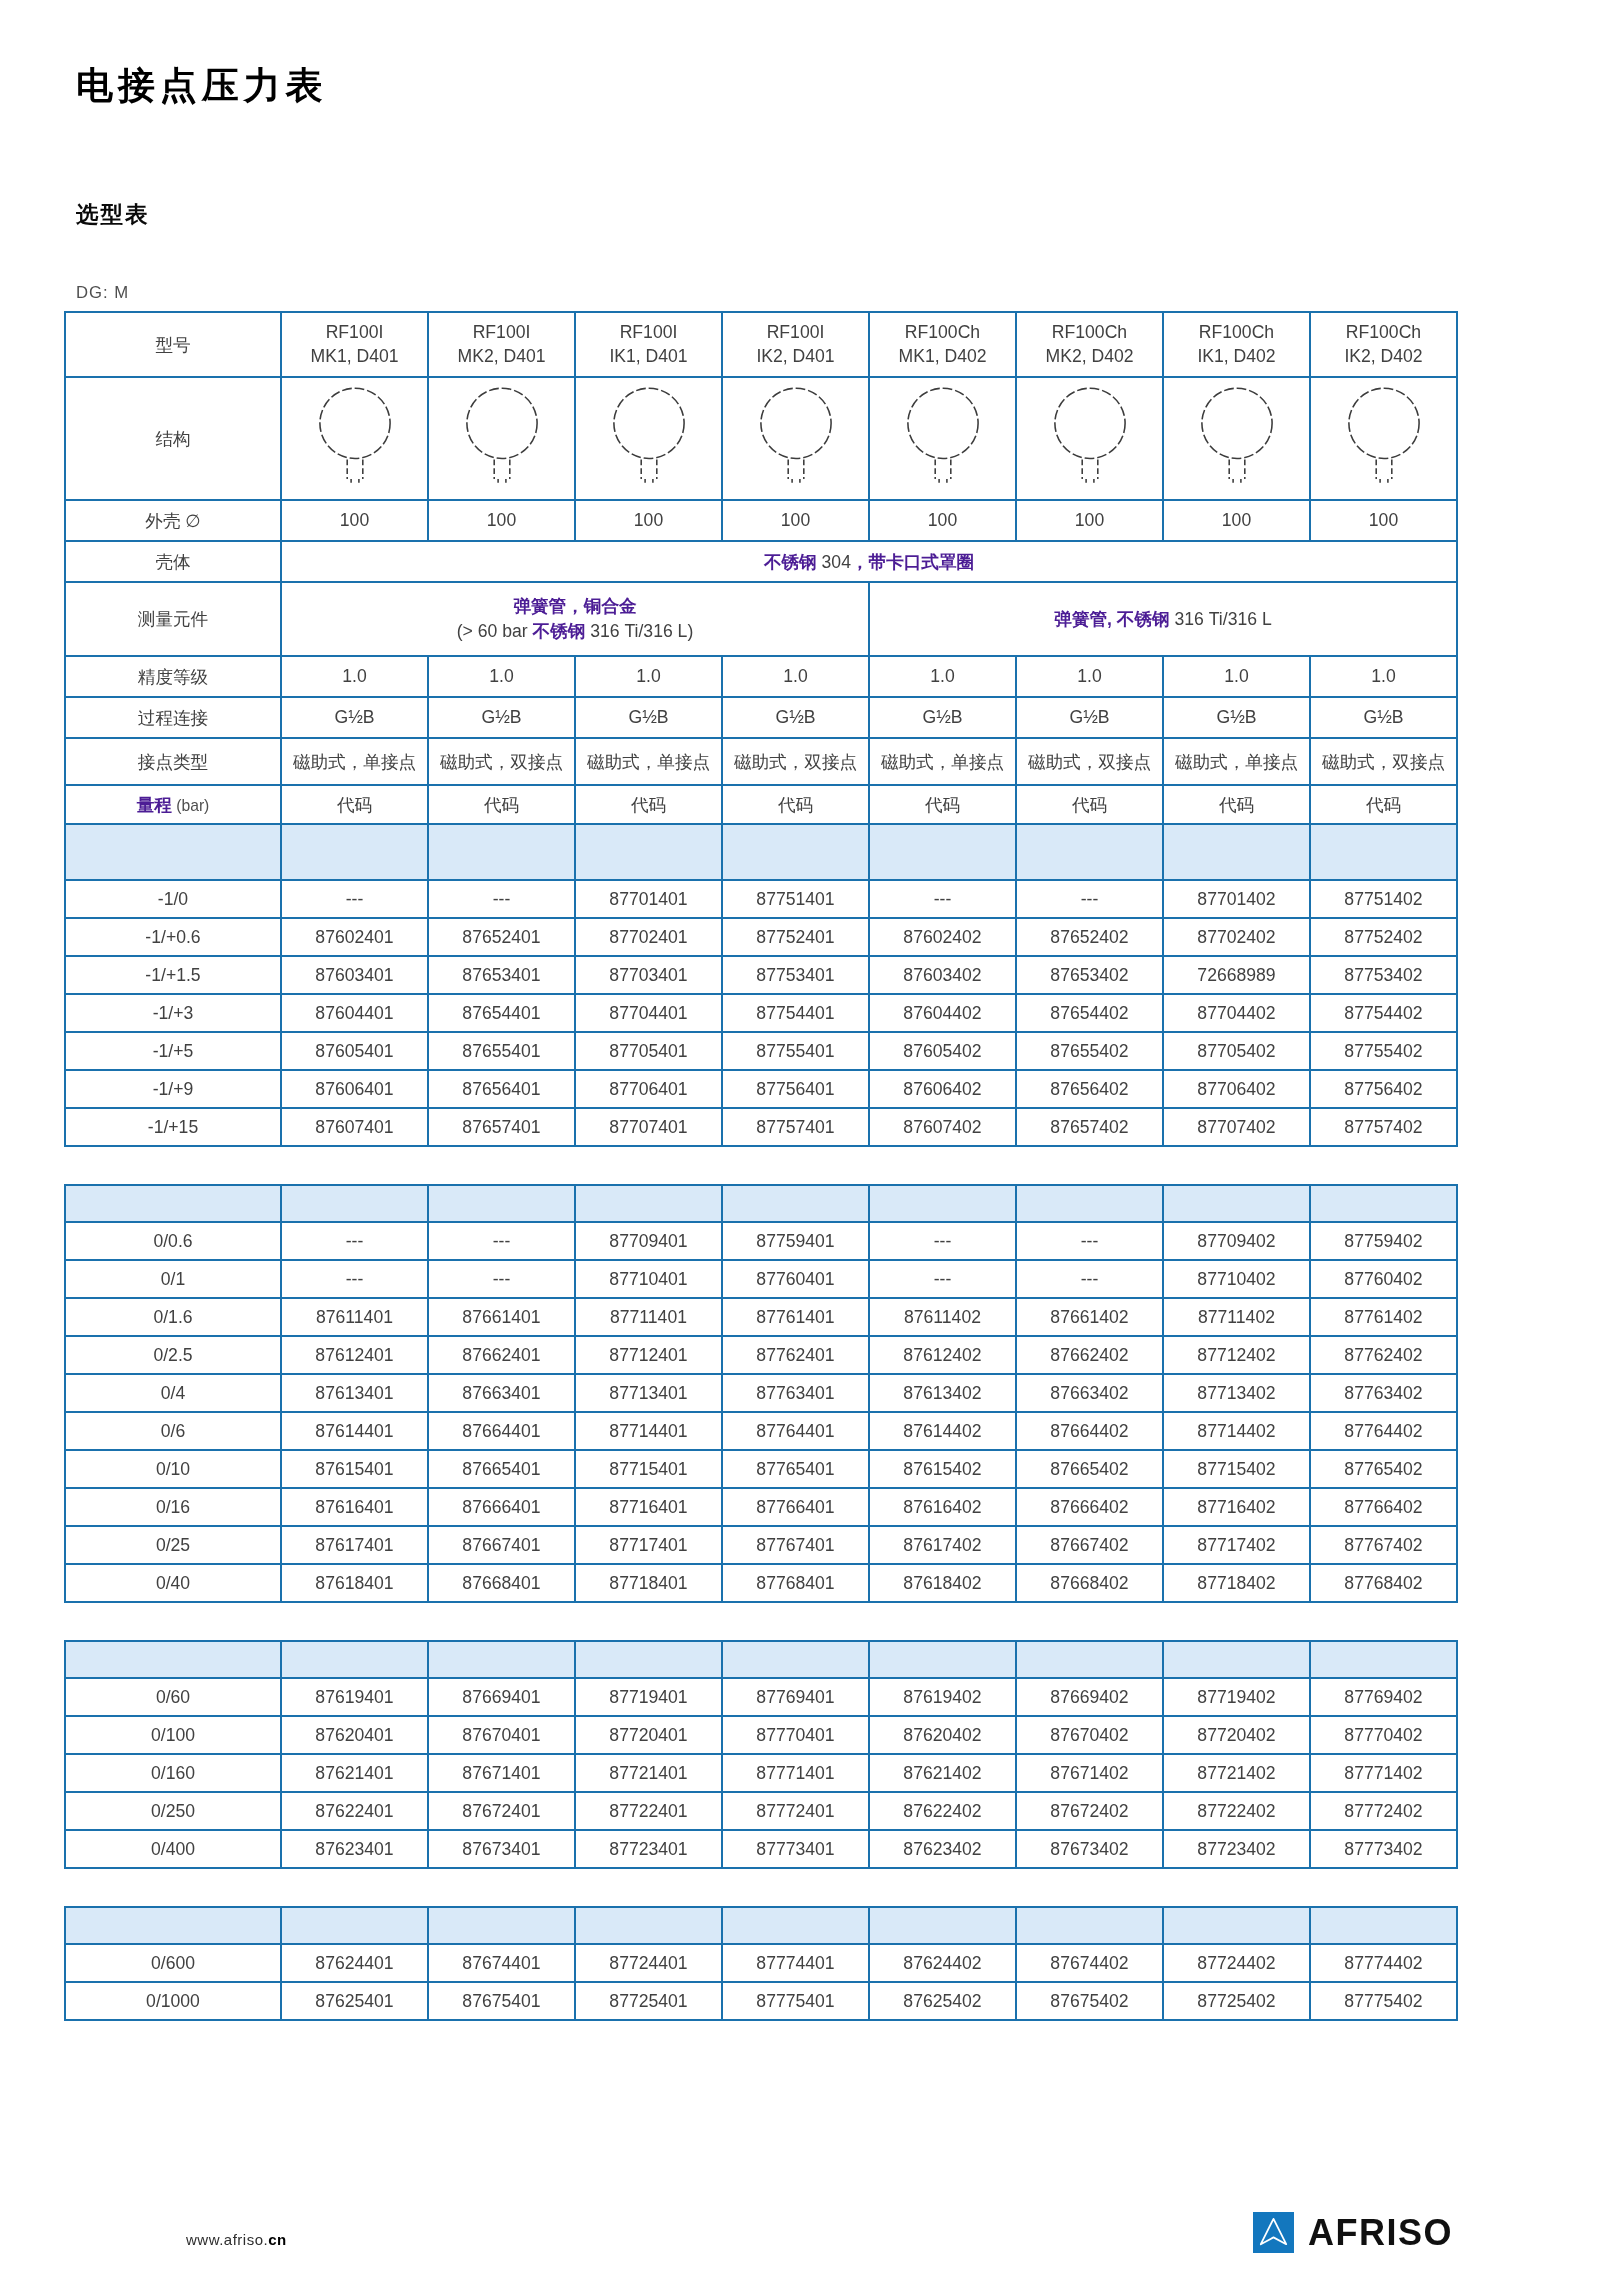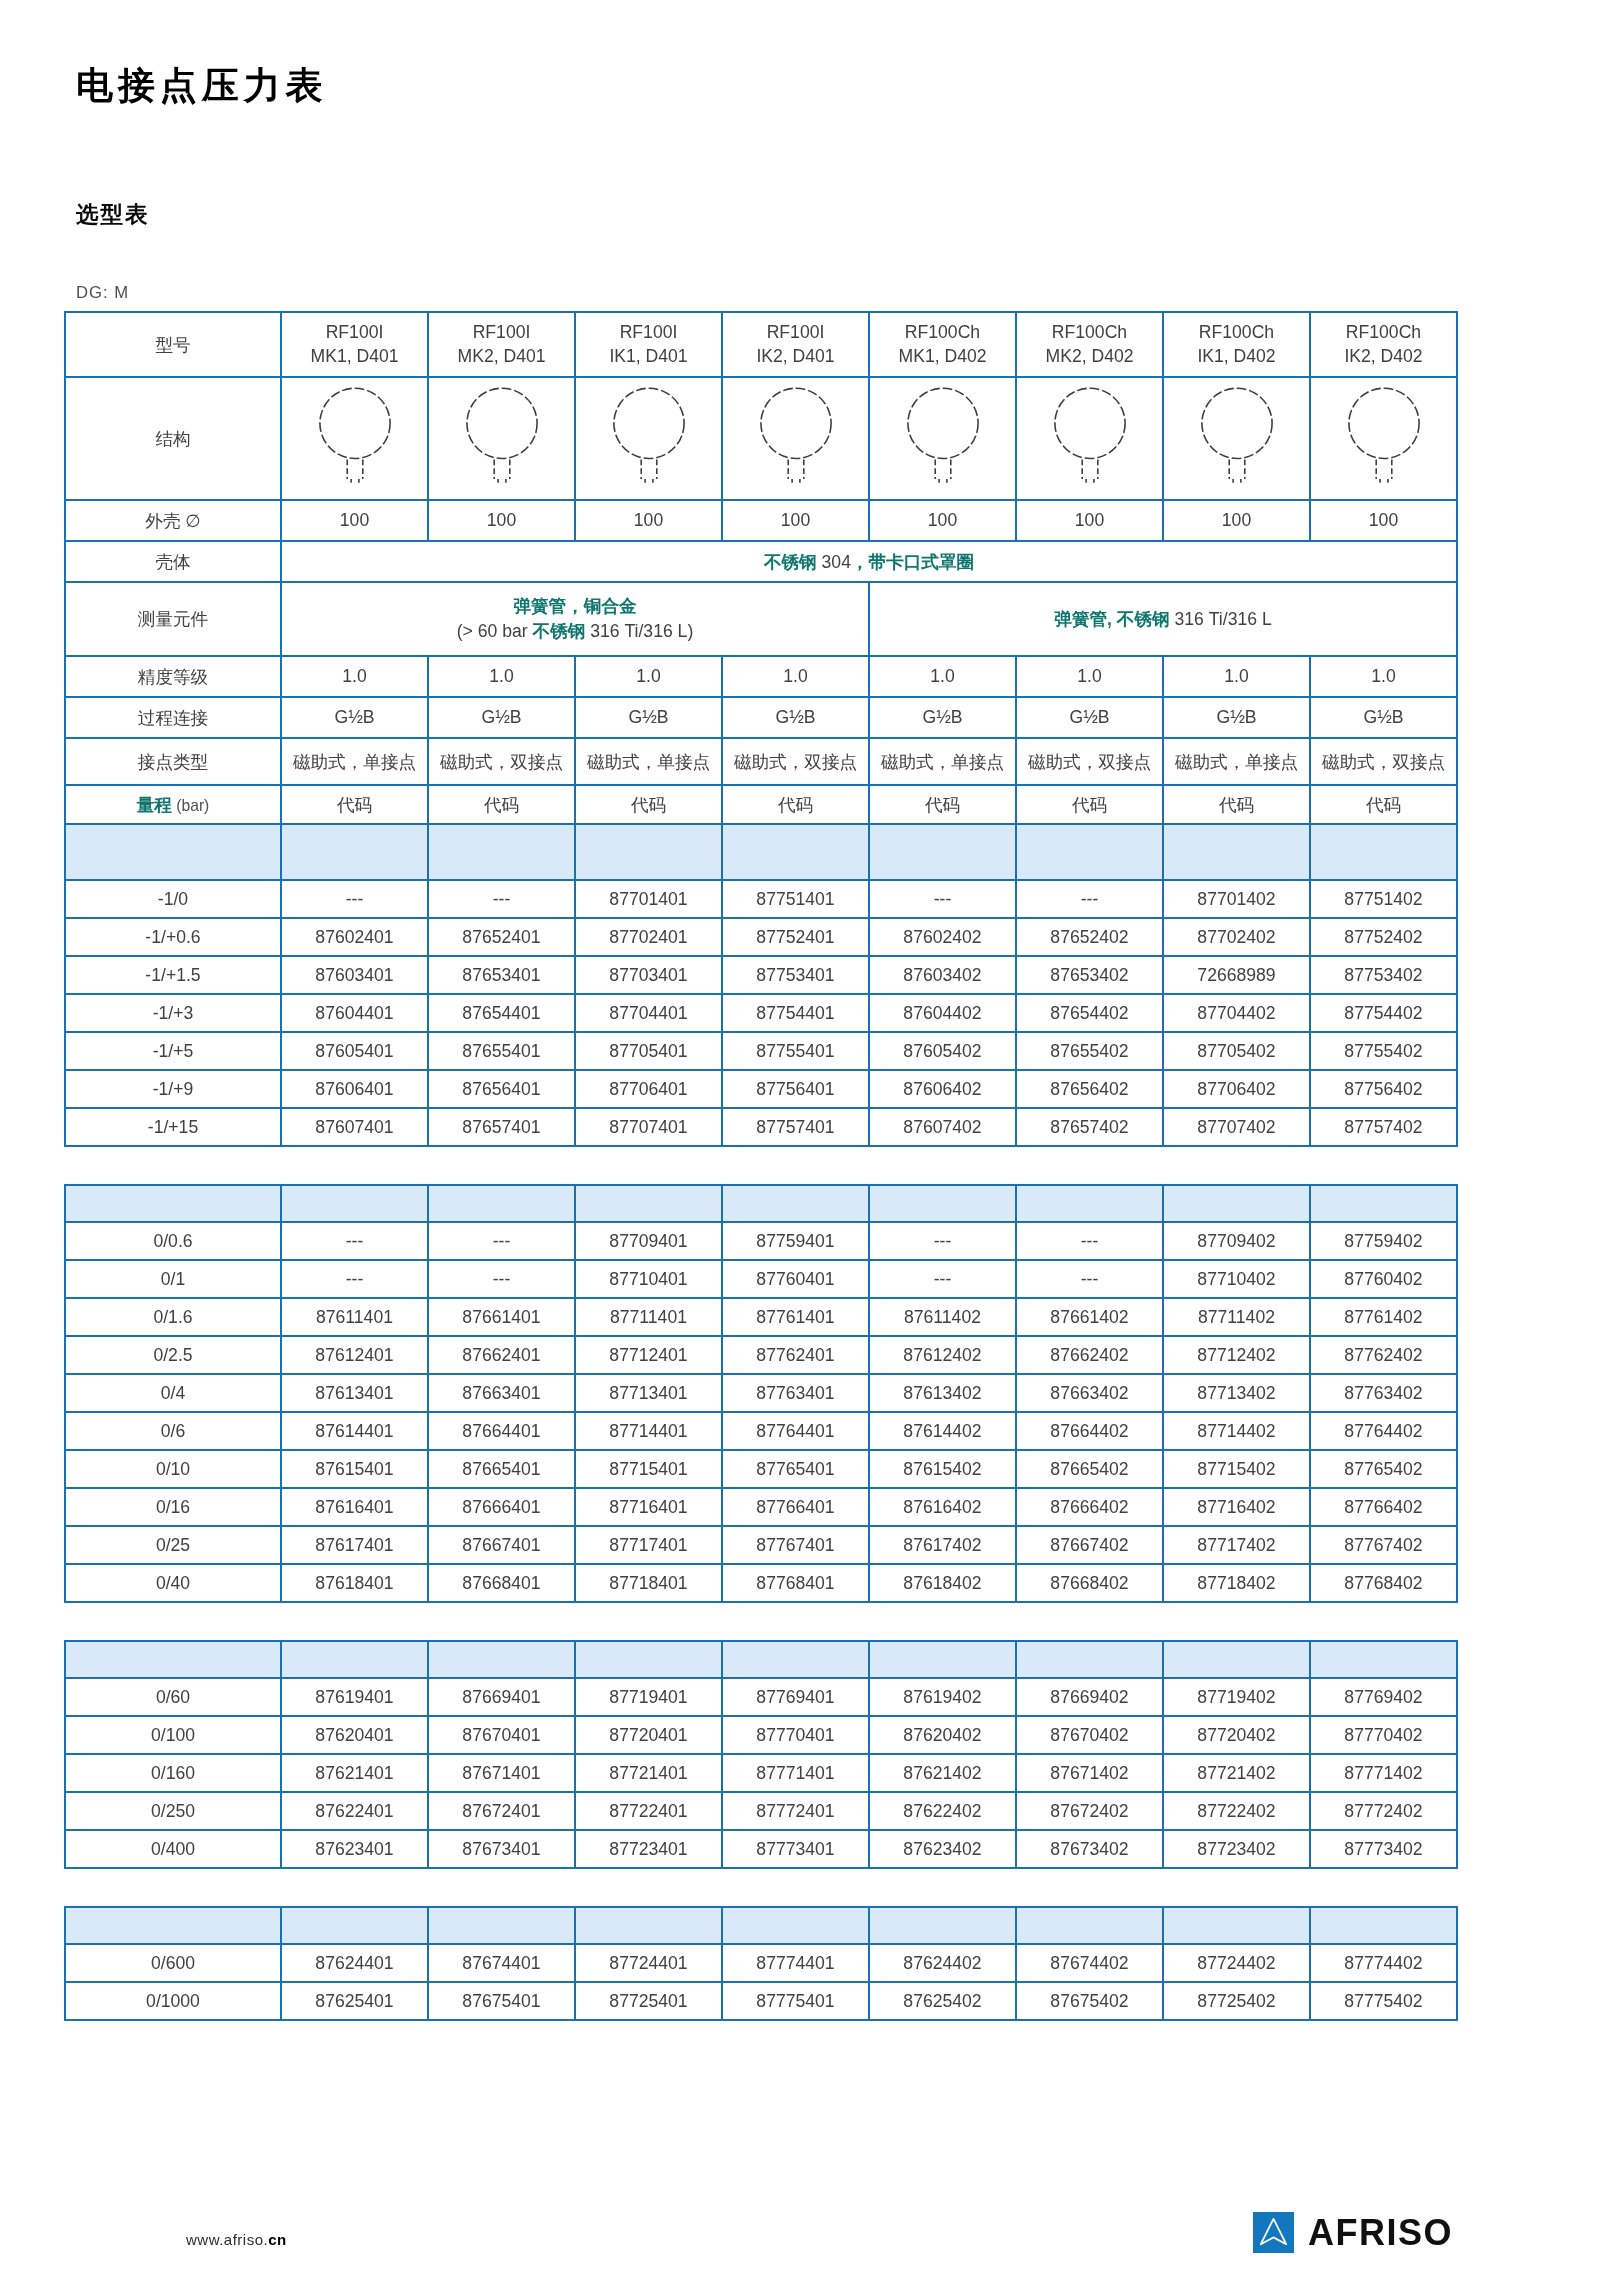--- a/index.html
+++ b/index.html
@@ -18,21 +18,21 @@
   .model-cell{font-size:16.7px;color:#4f4f4f;line-height:1.32;}
   .h-model td{height:63px;}
   .h-struct td{height:121px;}
   .h-40 td{height:39px;}
   .h-meas td{height:72px;}
   .h-contact td{height:45px;}
   .h-units td{height:37px;}
   .contact-val{font-size:14px;font-weight:bold;color:#1b1b1b;}
   .code-hdr{font-weight:bold;color:#141414;}
   .meas-l{line-height:1.45;}
-  .b{font-weight:bold;color:#0f766e;}
+  .b{font-weight:bold;color:#4c1d95;}
   .lt{font-weight:normal;color:#414141;}
   .rng-unit{font-size:15.7px;color:#4f4f4f;}
 
   tr.sp td{background:#d9e9f8;height:35px;}
   tr.sp-first td{height:54px;}
   tr.gap td{height:37px;background:#fff;border-left:none;border-right:none;}
   tr.data td{height:36px;}
   td.range{text-align:left;padding-left:11.8px;border-radius:7px;}
 
   .gs{fill:none;stroke:#3c3c3c;stroke-width:1.6;stroke-dasharray:10 3;}

